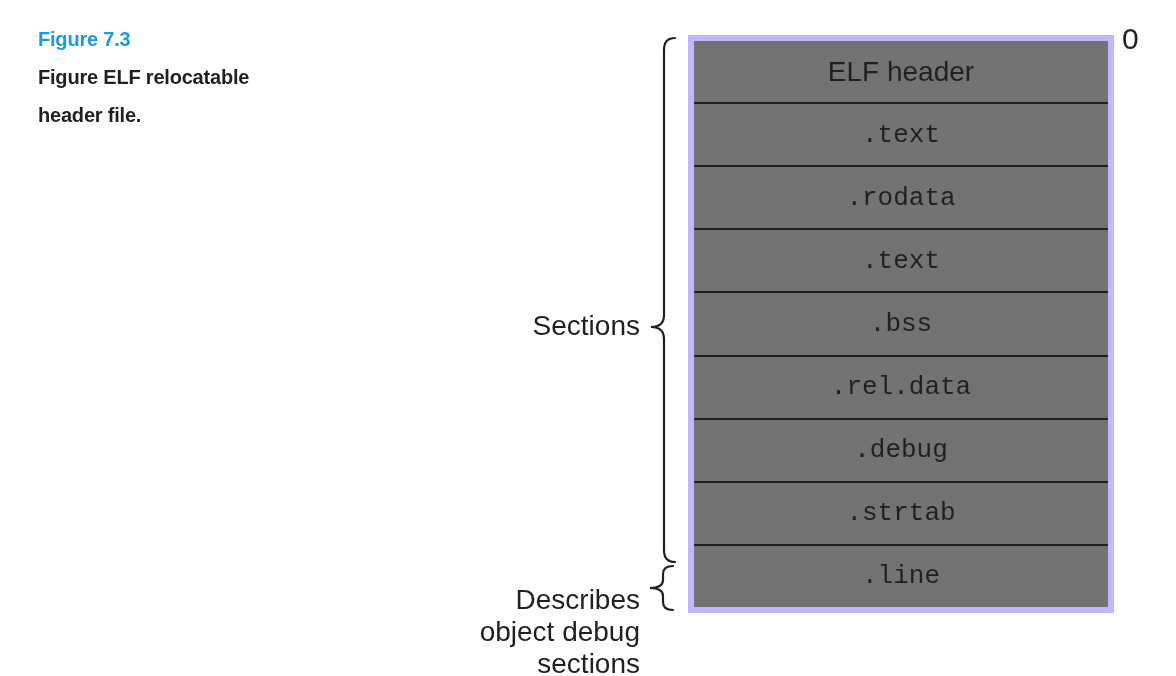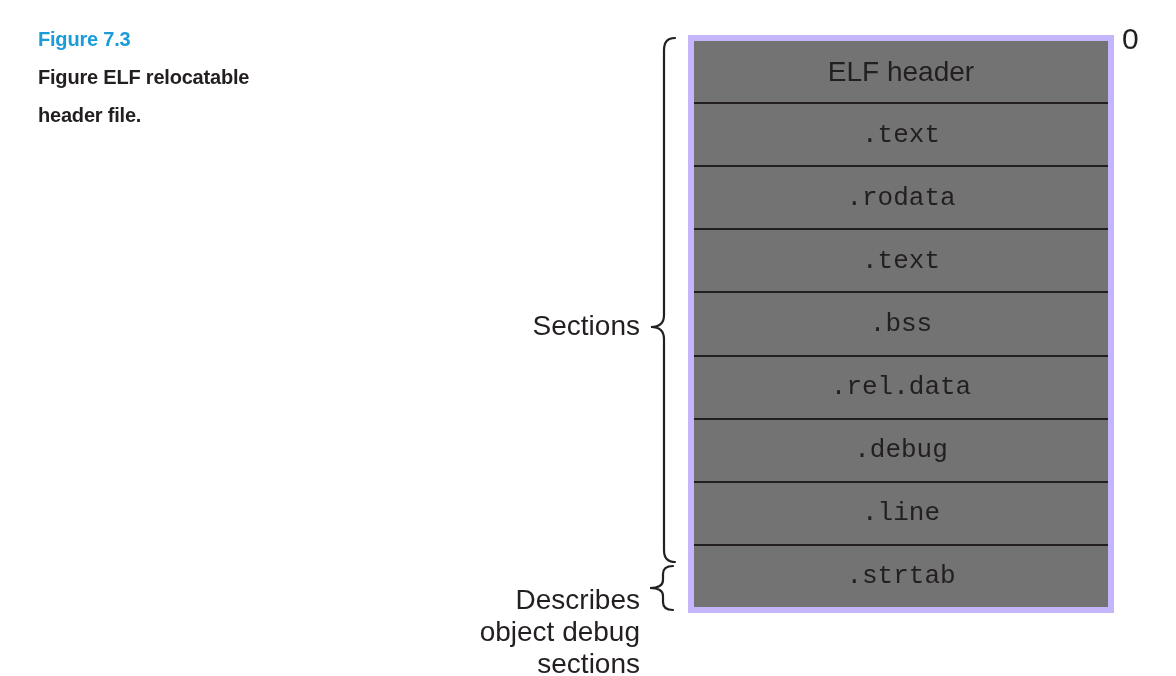--- a/index.html
+++ b/index.html
@@ -126,24 +126,24 @@
   <div class="elf-row mono">
       <span>.bss</span>
     </div>
   <div class="elf-row mono">
       <span>.rel.data</span>
     </div>
   <div class="elf-row mono">
       <span>.debug</span>
     </div>
   <div class="elf-row mono">
-      <span>.line</span>
+      <span>.strtab</span>
     </div>
   <div class="elf-row mono">
-      <span>.strtab</span>
+      <span>.line</span>
     </div>
 </div>
 
 <div class="sections-label">Sections</div>
 
 <div class="describes-label">
   <div>Describes</div>
   <div>object debug</div>
   <div>sections</div>
 </div>

